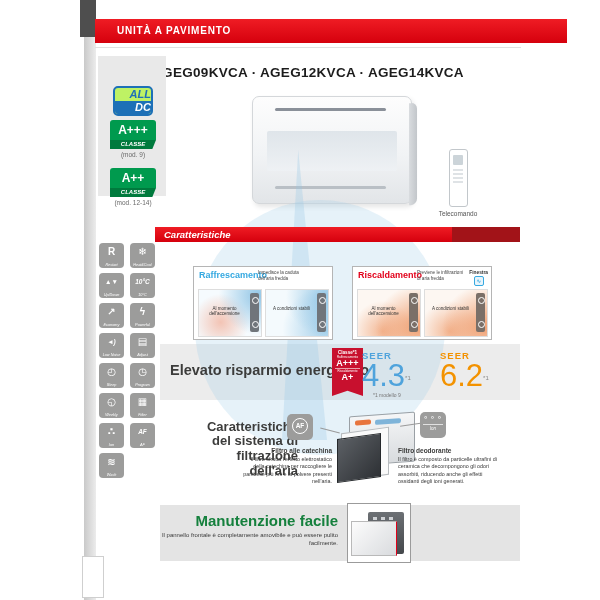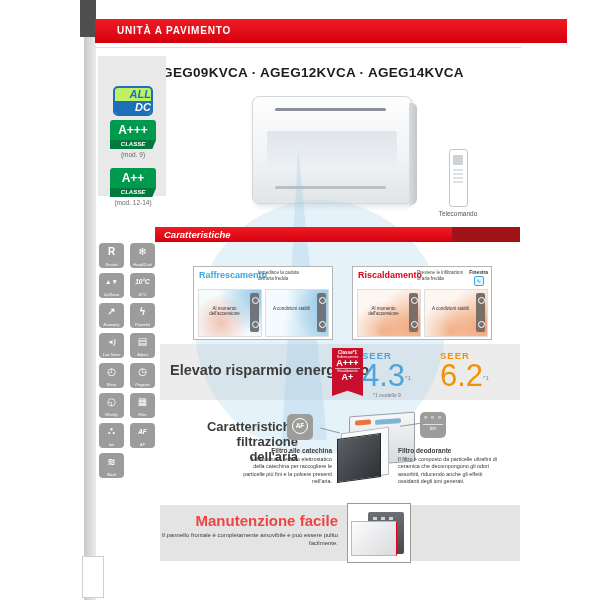--- a/index.html
+++ b/index.html
@@ -149,21 +149,21 @@
                  border:1px solid #b7bbbe;transform:skewY(-8deg);}
   .filt-img .front{position:absolute;left:0;top:26px;width:42px;height:42px;border:1px solid #25282b;
                    background:linear-gradient(135deg,#5c6065,#2e3135);transform:skewY(-8deg);}
   .conn{position:absolute;height:1px;background:#9a9a9a;z-index:3;}
   #conn-left{left:320px;top:430px;width:20px;transform:rotate(14deg);}
   #conn-right{left:400px;top:424px;width:24px;transform:rotate(-8deg);}
 
   
   .maint-band{position:absolute;left:160px;top:505px;width:360px;height:56px;background:#e4e4e4;z-index:1;}
   .maint-title{position:absolute;left:170px;top:512px;width:168px;text-align:right;z-index:3;
-               font-size:15px;font-weight:bold;color:#ef4444;}
+               font-size:15px;font-weight:bold;color:#15803d;}
   .maint-desc{position:absolute;left:160px;top:531px;width:178px;text-align:right;z-index:3;
               font-size:6px;line-height:1.35;color:#3a3a3a;}
   .maint-img{position:absolute;left:347px;top:503px;width:62px;height:58px;background:#fff;
              border:1px solid #9b9b9b;z-index:3;}
   .maint-img .back{position:absolute;left:20px;top:8px;width:36px;height:42px;border-radius:2px;
                    background:linear-gradient(180deg,#6c7074,#45484c);}
   .maint-img .back::before{content:"";position:absolute;left:5px;top:5px;width:24px;height:3px;
                    background:repeating-linear-gradient(90deg,#cfd2d5 0 4px,transparent 4px 8px);}
   .maint-img .front{position:absolute;left:3px;top:17px;width:44px;height:33px;border:1px solid #b9b9b9;
                    border-right:1.5px solid #e2001a;background:linear-gradient(135deg,#fcfcfc,#d9dbde);}
@@ -326,20 +326,21 @@
     <span class="val">4.3</span><sup>*1</sup>
   </div>
   <div class="score" id="scop">
     <span class="lab">SEER</span>
     <span class="val">6.2</span><sup>*1</sup>
   </div>
   <div class="energy-foot">*1 modello 9</div>
 
   <div class="filt-heading">
     <div class="h-sm">Caratteristiche</div>
+    <div class="h-sm">del sistema di</div>
     <div class="h-lg">filtrazione</div>
     <div class="h-lg">dell'aria</div>
   </div>
 
   <div class="round-icon" id="icon-af">
     <span class="ring">AF</span>
   </div>
   <div class="filt-text" id="filt-left">
     <div class="t">Filtro alle catechina</div>
     <div class="d">Il filtro sfrutta l'effetto elettrostatico della catechina per raccogliere le particelle più fini e la polvere presenti nell'aria.</div>

